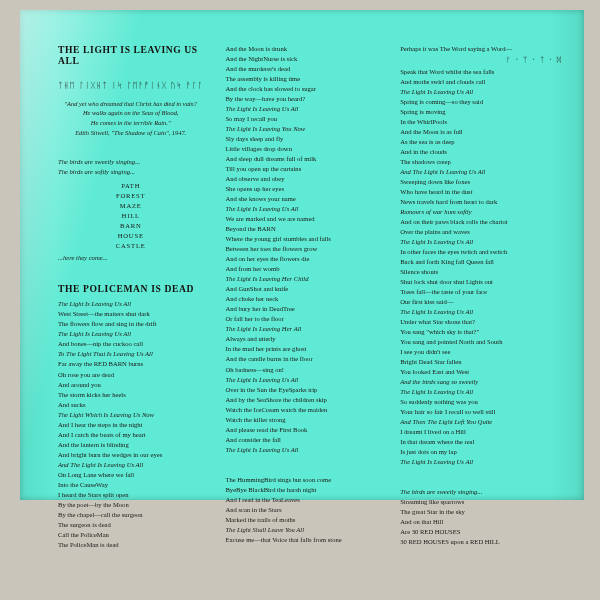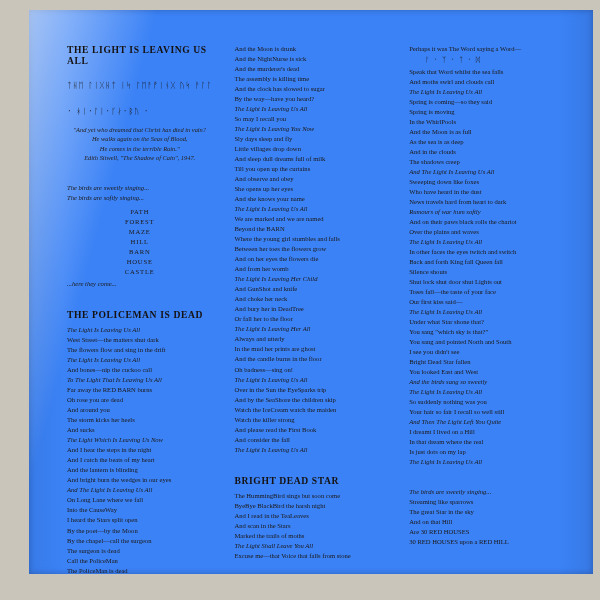--- a/index.html
+++ b/index.html
@@ -3,23 +3,23 @@
 <meta charset="utf-8">
 <style>
   html,body{margin:0;padding:0;}
   body{
     width:600px;height:600px;overflow:hidden;
     background:#c9c5bb;
     font-family:"Liberation Serif", serif;
   }
   .page{
     position:absolute;
-    left:29px;top:10px;
-    width:564px;height:564px;
-    background:#3b82f6;
+    left:20px;top:10px;
+    width:564px;height:490px;
+    background:#5eead4;
     box-shadow:0 0 6px rgba(0,0,0,.25) inset;
   }
   .page:before{
     content:"";position:absolute;left:0;top:0;right:0;bottom:0;
     background:
       linear-gradient(105deg, rgba(255,255,255,.55) 0%, rgba(255,255,255,0) 18%),
       linear-gradient(to right, rgba(0,0,0,.06) 0%, rgba(0,0,0,0) 6%, rgba(0,0,0,0) 94%, rgba(0,0,0,.07) 100%);
     pointer-events:none;
   }
   .cols{
@@ -75,21 +75,20 @@
 </style>
 </head>
 <body>
 
 <div class="page">
   <div class="cols">
 
     <div class="col c1">
       <h2 class="title">THE LIGHT IS LEAVING US ALL</h2>
       <div class="runes">ᛏᚺᛖ ᛚᛁᚷᚺᛏ ᛁᛋ ᛚᛖᚨᚡᛁᚾᚷ ᚢᛋ ᚨᛚᛚ</div>
-      <div class="runes">᛫ ᚼᛁ᛫ᛚᛁ᛫ᚴᛅ᛫ᛒᚢ ᛫</div>
       <div class="epigraph">
         <div>"And yet who dreamed that Christ has died in vain?</div>
         <div>He walks again on the Seas of Blood,</div>
         <div>He comes in the terrible Rain."</div>
         <div class="attr">Edith Sitwell, "The Shadow of Cain", 1947.</div>
       </div>
       <div class="spacer-lg"></div>
       <p class="line it">The birds are sweetly singing...</p>
       <p class="line it">The birds are softly singing...</p>
       <div class="listblock">
@@ -167,33 +166,32 @@
       <p class="line">Oh badness—sing on!</p>
       <p class="line it">The Light Is Leaving Us All</p>
       <p class="line">Over in the Sun the EyeSparks trip</p>
       <p class="line">And by the SeaShore the children skip</p>
       <p class="line">Watch the IceCream watch the maiden</p>
       <p class="line">Watch the killer strong</p>
       <p class="line">And please read the First Book</p>
       <p class="line">And consider the fall</p>
       <p class="line it">The Light Is Leaving Us All</p>
       <div class="spacer-lg"></div>
-      <h2 class="title">BRIGHT DEAD STAR</h2>
       <p class="line">The HummingBird sings but soon come</p>
       <p class="line">ByeBye BlackBird the harsh night</p>
       <p class="line">And I read in the TeaLeaves</p>
       <p class="line">And scan in the Stars</p>
       <p class="line">Marked the trails of moths</p>
       <p class="line it">The Light Shall Leave You All</p>
       <p class="line">Excuse me—that Voice that falls from stone</p>
     </div>
 
     <div class="col c3">
       <p class="line">Perhaps it was The Word saying a Word—</p>
-      <p class="line runes" style="font-size:7px;margin:1px 0 1px 16px;">ᚠ ᛫ ᛉ ᛫ ᛏ ᛫ ᛞ</p>
+      <p class="line runes" style="font-size:7px;margin:1px 0 1px 16px;text-align:right;">ᚠ ᛫ ᛉ ᛫ ᛏ ᛫ ᛞ</p>
       <p class="line">Speak that Word whilst the sea falls</p>
       <p class="line">And moths swirl and clouds call</p>
       <p class="line it">The Light Is Leaving Us All</p>
       <p class="line">Spring is coming—so they said</p>
       <p class="line">Spring is moving</p>
       <p class="line">In the WhirlPools</p>
       <p class="line">And the Moon is as full</p>
       <p class="line">As the sea is as deep</p>
       <p class="line">And in the clouds</p>
       <p class="line">The shadows creep</p>

